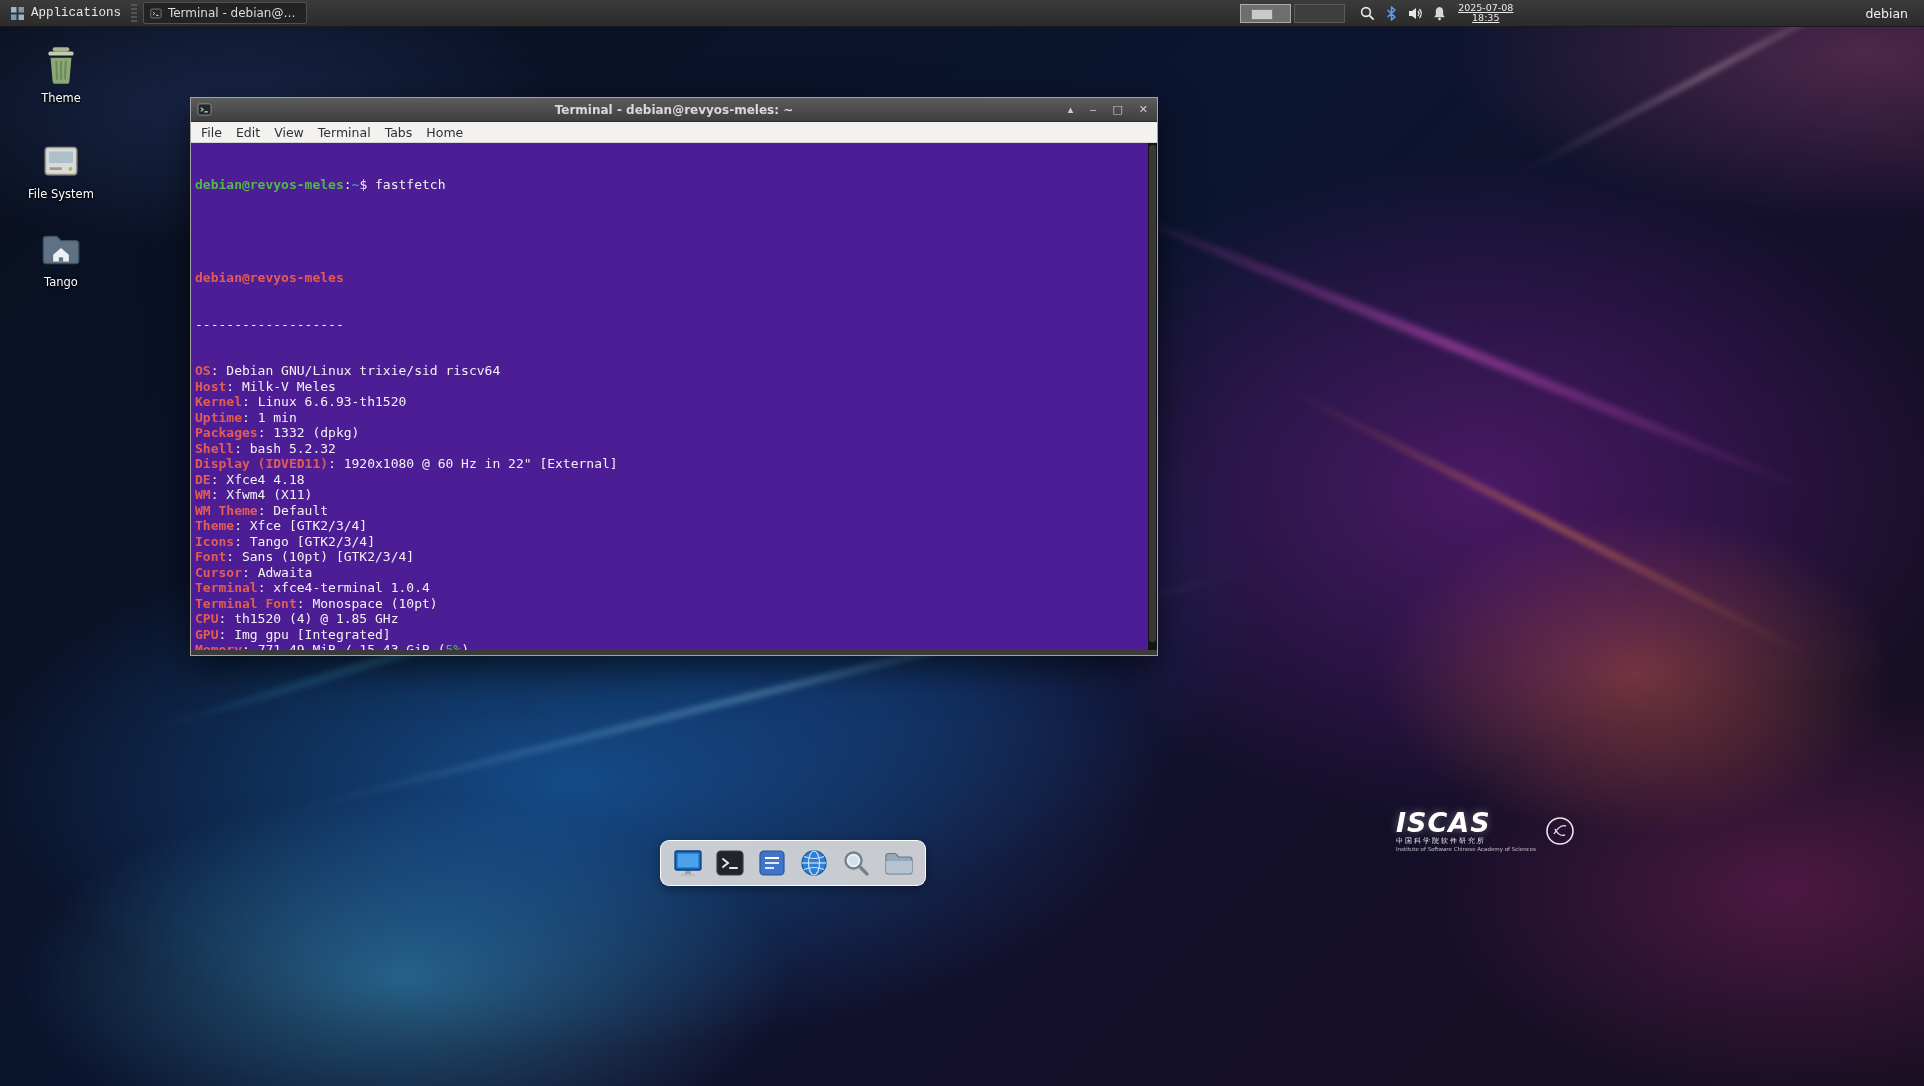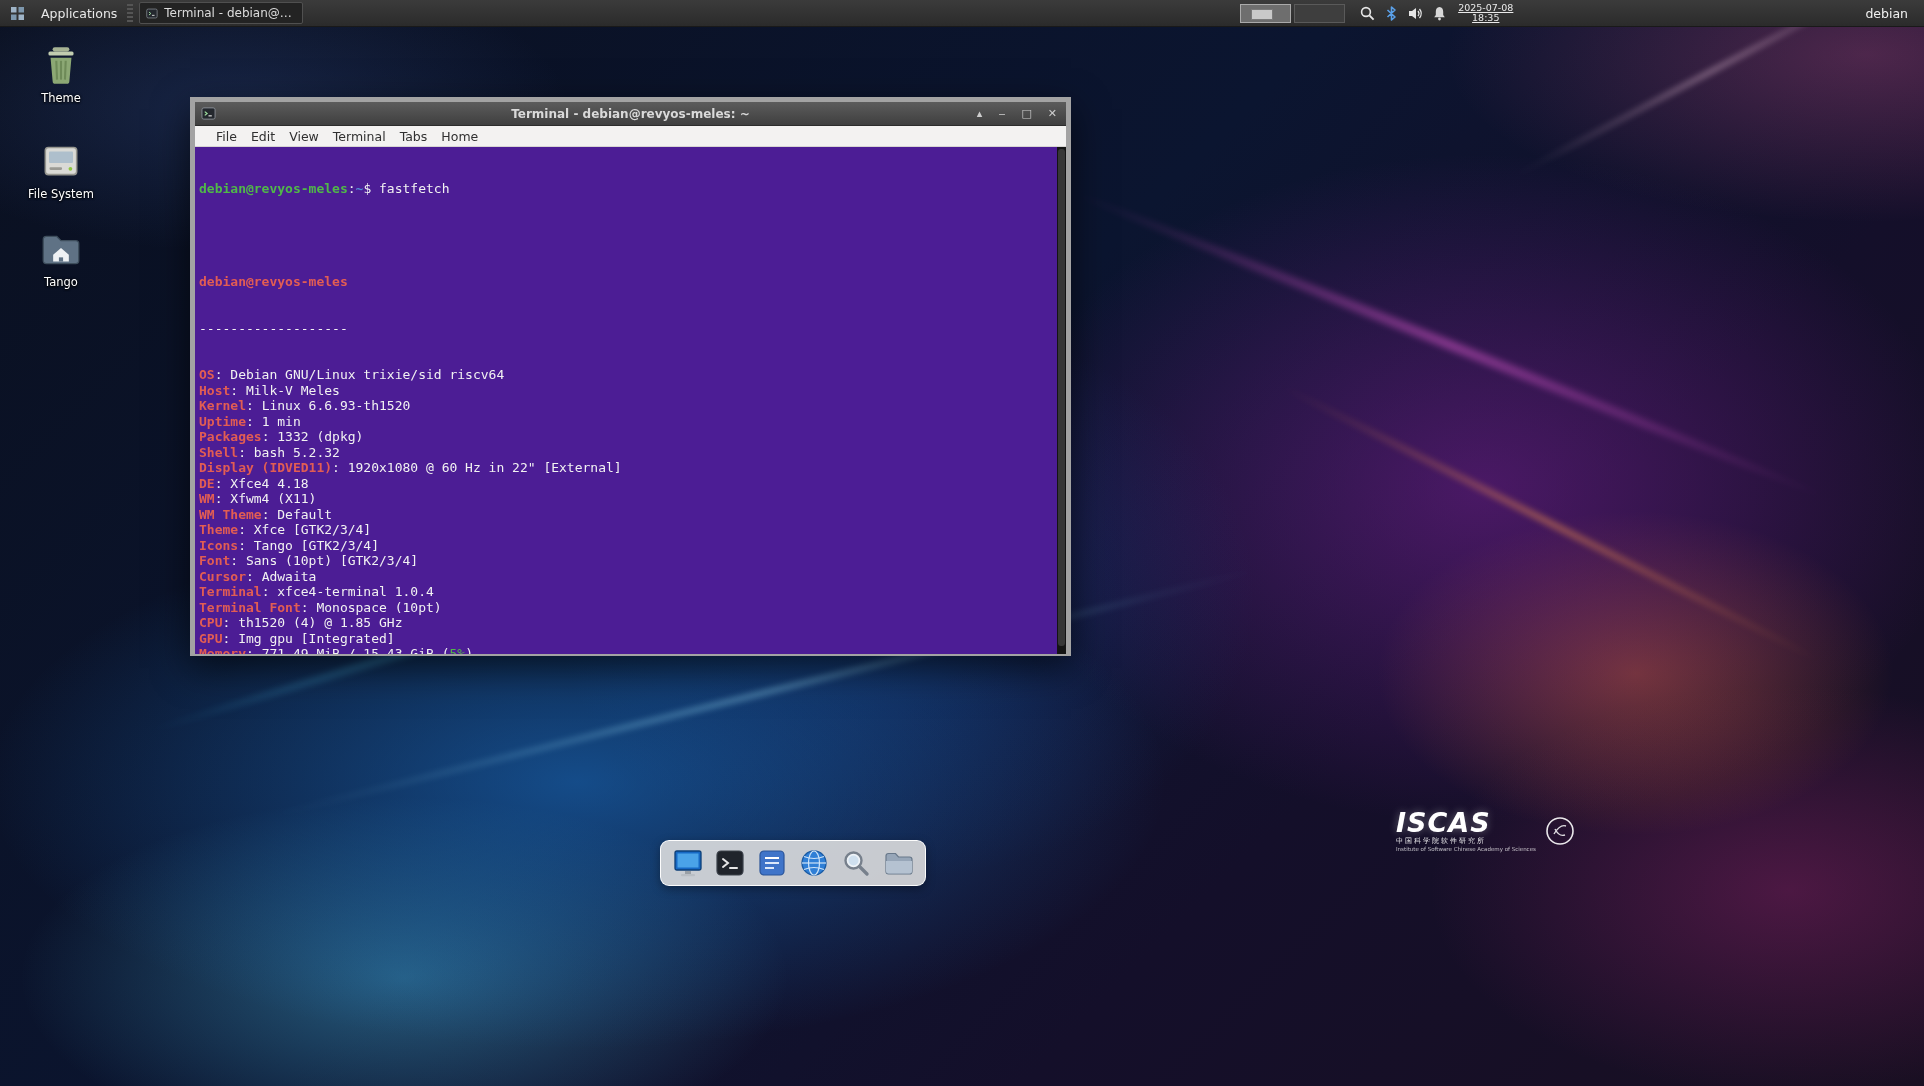--- a/index.html
+++ b/index.html
@@ -37,22 +37,22 @@
                gap:8px; color:#fff; }
   .wm-title { font-size:27px; font-weight:bold; font-style:italic; letter-spacing:1px;
               line-height:26px; text-shadow:0 0 8px rgba(255,255,255,.35); }
   .wm-sub  { font-size:7px; letter-spacing:2px; opacity:.9; }
   .wm-sub2 { font-size:5.5px; opacity:.7; }
 
   
   .panel { position:absolute; left:0; top:0; right:0; height:27px;
            background:linear-gradient(#3b3b3b,#2b2b2b); border-bottom:1px solid #191919;
            display:flex; align-items:center; color:#e8e8e8; font-size:12.5px; z-index:50; }
-  .apps-btn { display:flex; align-items:center; gap:16px; padding:0 10px; height:100%;
-              cursor:default; }
+  .apps-btn { display:flex; align-items:center; gap:6px; padding:0 10px; height:100%;
+              cursor:default;font-family:Liberation Mono, monospace; }
   .panel-handle { width:6px; height:18px; margin-right:4px;
                   background:repeating-linear-gradient(#555 0 2px, transparent 2px 4px); }
   .task-btn { display:flex; align-items:center; gap:6px; height:22px; width:164px;
               background:#232323; border:1px solid #505050; border-radius:2px;
               padding:0 6px; margin-left:2px; }
   .task-label { font-size:12px; color:#dcdcdc; overflow:hidden; white-space:nowrap;
                 text-overflow:ellipsis; }
   .panel-spacer { flex:1; }
   .ws { display:flex; gap:3px; margin-right:14px; }
   .ws-item { width:51px; height:19px; background:#3e3e3e; border:1px solid #5a5a5a; position:relative; }
@@ -63,35 +63,35 @@
   .tray svg { display:block; }
   .clock { text-align:center; font-size:9.5px; line-height:10.5px; color:#eaeaea;text-decoration:underline; }
   .user { margin-left:352px; padding-right:16px; font-size:12.5px; color:#f0f0f0; white-space:nowrap; }
 
   
   .dicon { position:absolute; left:20px; width:82px; text-align:center; cursor:default; }
   .dicon svg { display:block; margin:0 auto; }
   .dlabel { margin-top:3px; font-size:11.5px; color:#fff; text-shadow:0 1px 2px #000, 0 0 3px #000; }
 
   
-  .window { position:absolute; left:190px; top:97px; width:881px; height:559px;
-            background:#3b3b3b; border:5px solid #a3a3a3;
+  .window { position:absolute; left:190px; top:97px; width:968px; height:559px;
+            background:#3b3b3b; border:1px solid #a3a3a3;
             box-shadow:0 12px 34px rgba(0,0,0,.6); z-index:40; }
   .titlebar { height:24px; background:linear-gradient(#5c5c5c,#3f3f3f);
               border-bottom:1px solid #2c2c2c; position:relative;
               display:flex; align-items:center; }
   .tb-icon { margin-left:6px; z-index:1; display:flex; }
   .tb-title { position:absolute; left:0; right:0; text-align:center; font-size:12px;
               font-weight:bold; color:#d9d9d9; }
   .tb-btns { position:absolute; right:9px; top:0; bottom:0; display:flex; align-items:center;
              gap:16px; color:#cecece; font-size:11px; z-index:1; }
   .tb-btns span { cursor:default; line-height:1; }
 
   .menubar { height:21px; background:#f3f2f1; border-bottom:1px solid #d7d5d3;
-             display:flex; align-items:center; padding-left:14px; }
+             display:flex; align-items:center; padding-left:3px; }
   .menubar span { padding:0 7px; font-size:12.5px; color:#303030; cursor:default; }
 
   .termbody { position:relative; height:507px; background:#4c1d95; overflow:hidden; }
   .scrolltrack { position:absolute; right:0; top:0; bottom:0; width:9px; background:#141414; }
   .scrollthumb { position:absolute; right:1px; top:2px; width:7px; height:98%;
                  background:#373737; border-radius:3px; }
 
   .term { font-family:"DejaVu Sans Mono", monospace; font-size:13px; line-height:15.5px;
           color:var(--t-fg,#f2f2f2); padding:3px 0 0 4px; }
   .term, .term div, .term span, .term pre { white-space:pre; }

